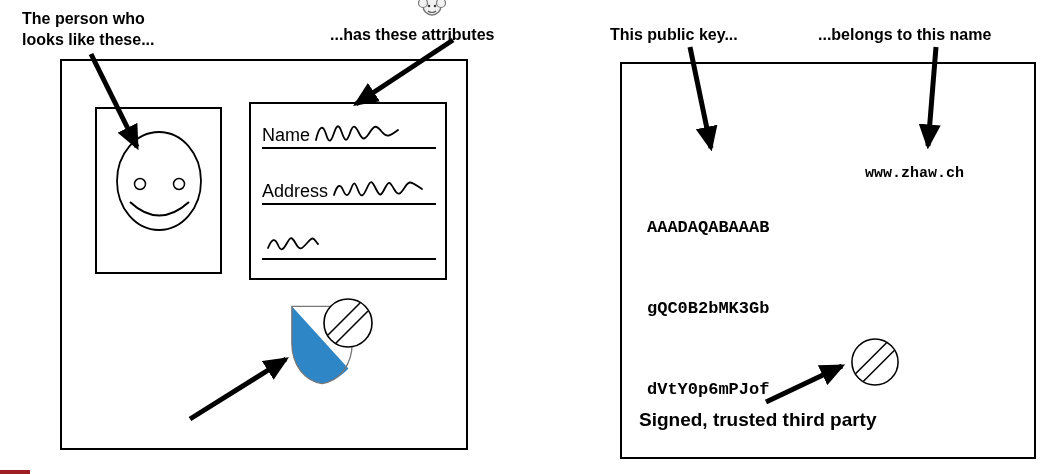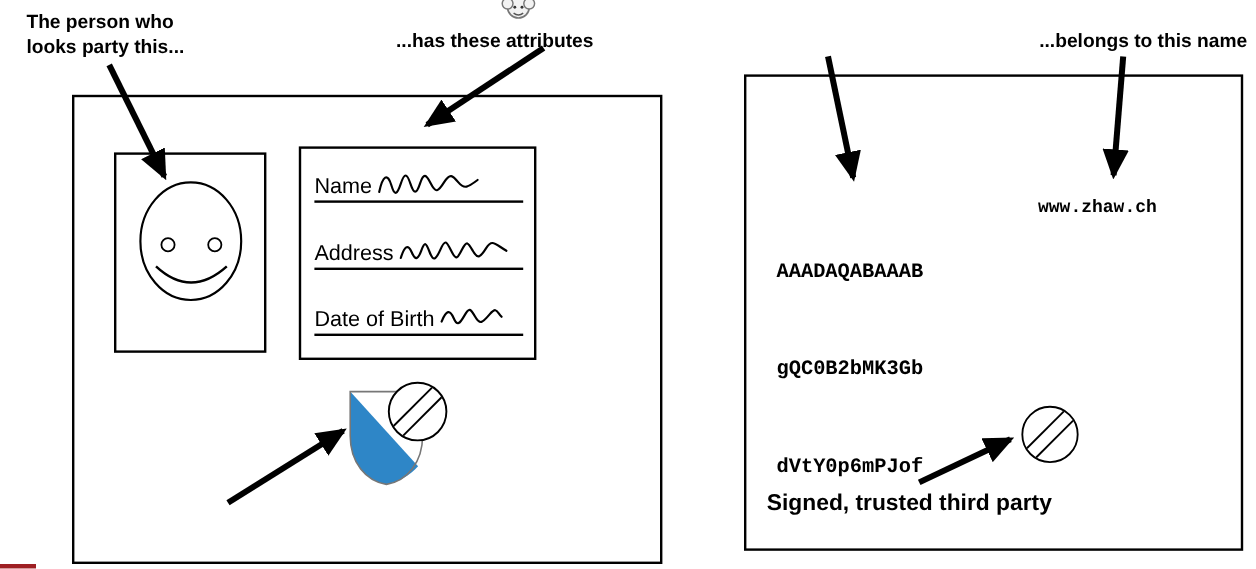--- a/index.html
+++ b/index.html
@@ -5,24 +5,24 @@
   * { margin:0; padding:0; box-sizing:border-box; }
   html,body { background:#ffffff; }
   body { font-family:"Liberation Sans","DejaVu Sans",sans-serif; color:#000; }
 
   .canvas { position:relative; width:1047px; height:474px; background:#fff; overflow:hidden; }
 
   .caption { position:absolute; font-weight:bold; font-size:16px; white-space:nowrap; z-index:3; }
   #caption-person { left:22px; top:8px; line-height:21px; }
   #caption-attributes { left:330px; top:26px;text-align:center; }
   #caption-pubkey { left:610px; top:26px; }
-  #caption-name { left:866px; top:26px; }
+  #caption-name { left:818px; top:26px; }
 
   .card { position:absolute; border:2px solid #000; background:#fff; z-index:1; }
-  #id-card   { left:60px;  top:79px; width:492px; height:391px;text-align:center; }
+  #id-card   { left:60px;  top:59px; width:408px; height:391px;text-align:center; }
   #cert-card { left:620px; top:62px; width:416px; height:397px; }
 
   #photo-box { position:absolute; left:33px; top:46px; width:127px; height:167px; border:2px solid #000; background:#fff; }
   #attr-box  { position:absolute; left:187px; top:41px; width:198px; height:178px; border:2px solid #000; background:#fff; }
 
   .attr-row { position:absolute; left:11px; right:9px; height:35px; border-bottom:2px solid #000;
               display:flex; align-items:flex-end; }
   .attr-row .lbl { font-size:18px; line-height:22px; padding-bottom:1px; white-space:nowrap; }
   .attr-row svg { margin-left:4px; display:block; }
   #attr-row-1 { top:10px; }
@@ -50,23 +50,24 @@
 
   #footer-fragment { position:absolute; left:0; top:470px; width:30px; height:4px; background:#9e1f23; }
 </style>
 </head>
 <body>
 
 <div class="canvas">
 
   <div class="caption" id="caption-person">
     <div>The person who</div>
-    <div>looks party this...</div>
+    <div>looks like these...</div>
   </div>
   <div class="caption" id="caption-attributes">...has these attributes</div>
+  <div class="caption" id="caption-pubkey">This public key...</div>
   <div class="caption" id="caption-name">...belongs to this name</div>
 
   <svg id="clipart" viewBox="0 0 44 24">
     <circle cx="22" cy="10" r="9" fill="#f2f2f2" stroke="#777" stroke-width="1.4"></circle>
     <circle cx="13" cy="7" r="4.5" fill="#f2f2f2" stroke="#777" stroke-width="1.2"></circle>
     <circle cx="31" cy="7" r="4.5" fill="#f2f2f2" stroke="#777" stroke-width="1.2"></circle>
     <circle cx="19" cy="10" r="1.2" fill="#333"></circle>
     <circle cx="25" cy="10" r="1.2" fill="#333"></circle>
     <path d="M18,15 Q22,18 26,15" fill="none" stroke="#555" stroke-width="1.2"></path>
   </svg>
@@ -89,21 +90,20 @@
           <path d="M2,19 C5,5 9,3 12,13 S17,21 20,12 S25,3 28,12 S33,21 36,12 S41,4 45,12 S51,19 56,11 S63,5 68,11 S76,15 84,9" fill="none" stroke="#000" stroke-width="1.8" stroke-linecap="round"></path>
         </svg>
       </div>
       <div class="attr-row" id="attr-row-2">
         <span class="lbl">Address</span>
         <svg width="96" height="26" viewBox="0 0 96 26">
           <path d="M2,18 C5,8 8,6 11,13 S16,20 19,12 S23,5 26,13 S31,20 35,11 S40,4 44,12 S49,19 53,11 S58,5 62,12 S68,18 73,10 S80,6 90,12" fill="none" stroke="#000" stroke-width="1.8" stroke-linecap="round"></path>
         </svg>
       </div>
       <div class="attr-row" id="attr-row-3">
-        <span class="lbl">Date of Birth</span>
         <svg width="56" height="26" viewBox="0 0 56 26">
           <path d="M2,16 C6,6 9,6 12,13 S17,18 21,11 S26,5 30,12 S36,17 42,10 S48,8 52,12" fill="none" stroke="#000" stroke-width="1.8" stroke-linecap="round"></path>
         </svg>
       </div>
     </div>
 
     <svg class="shield" viewBox="0 0 70 88">
       <path d="M3,3 L63,69 C56,77 46,83 35,85 C17,82 3,66 3,42 Z" fill="#2e86c7"></path>
       <path d="M3,3 L67,3 L67,42 C67,66 53,82 35,85 C17,82 3,66 3,42 Z" fill="none" stroke="#777" stroke-width="1.4"></path>
     </svg>

